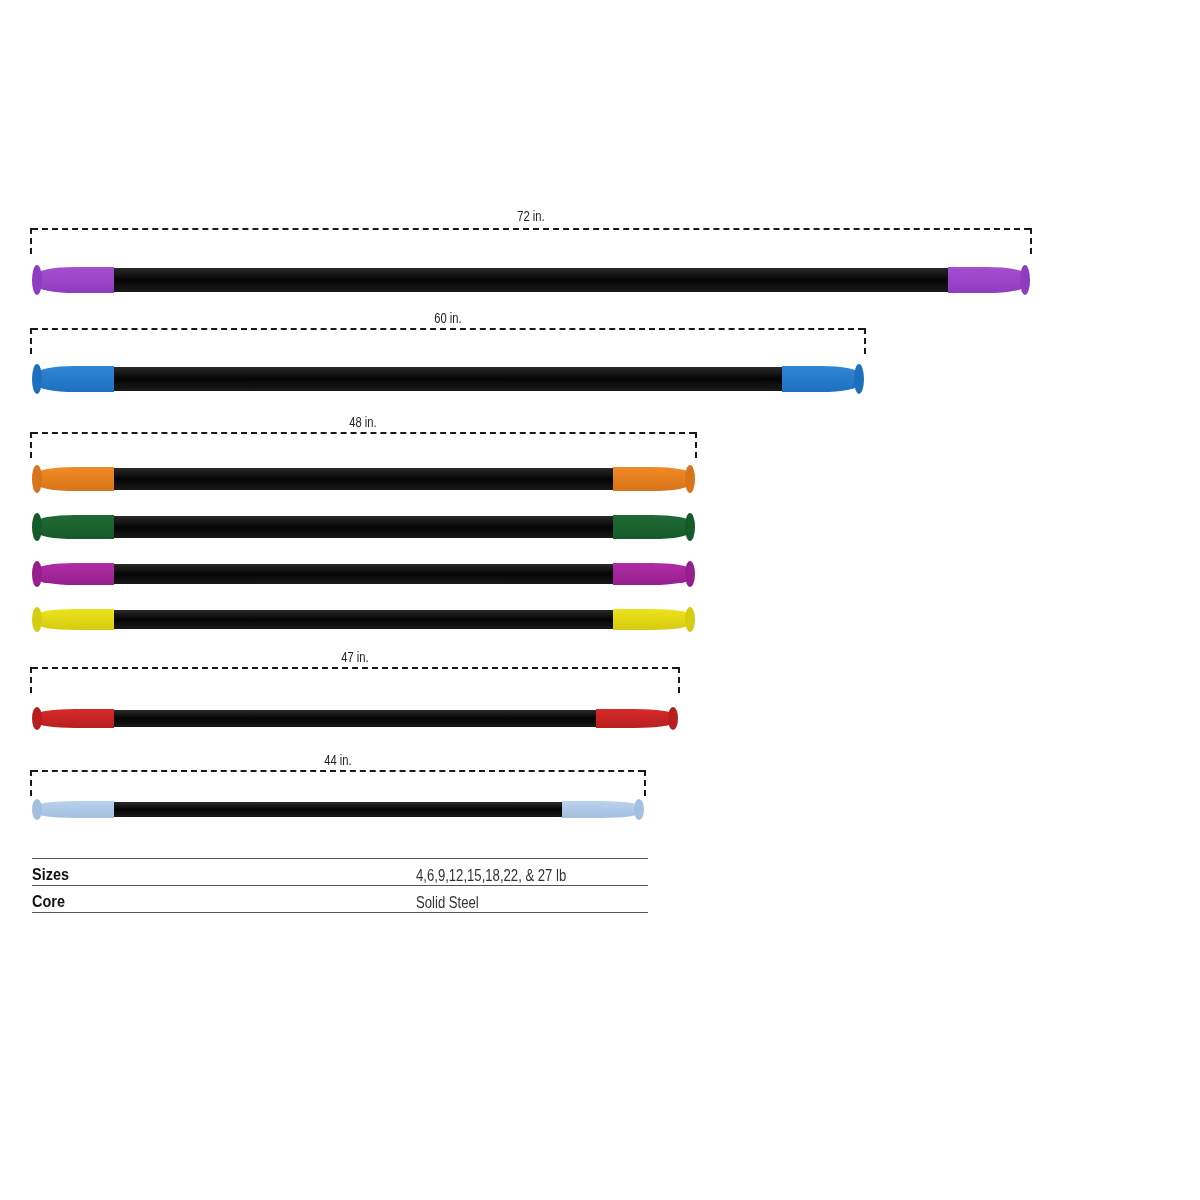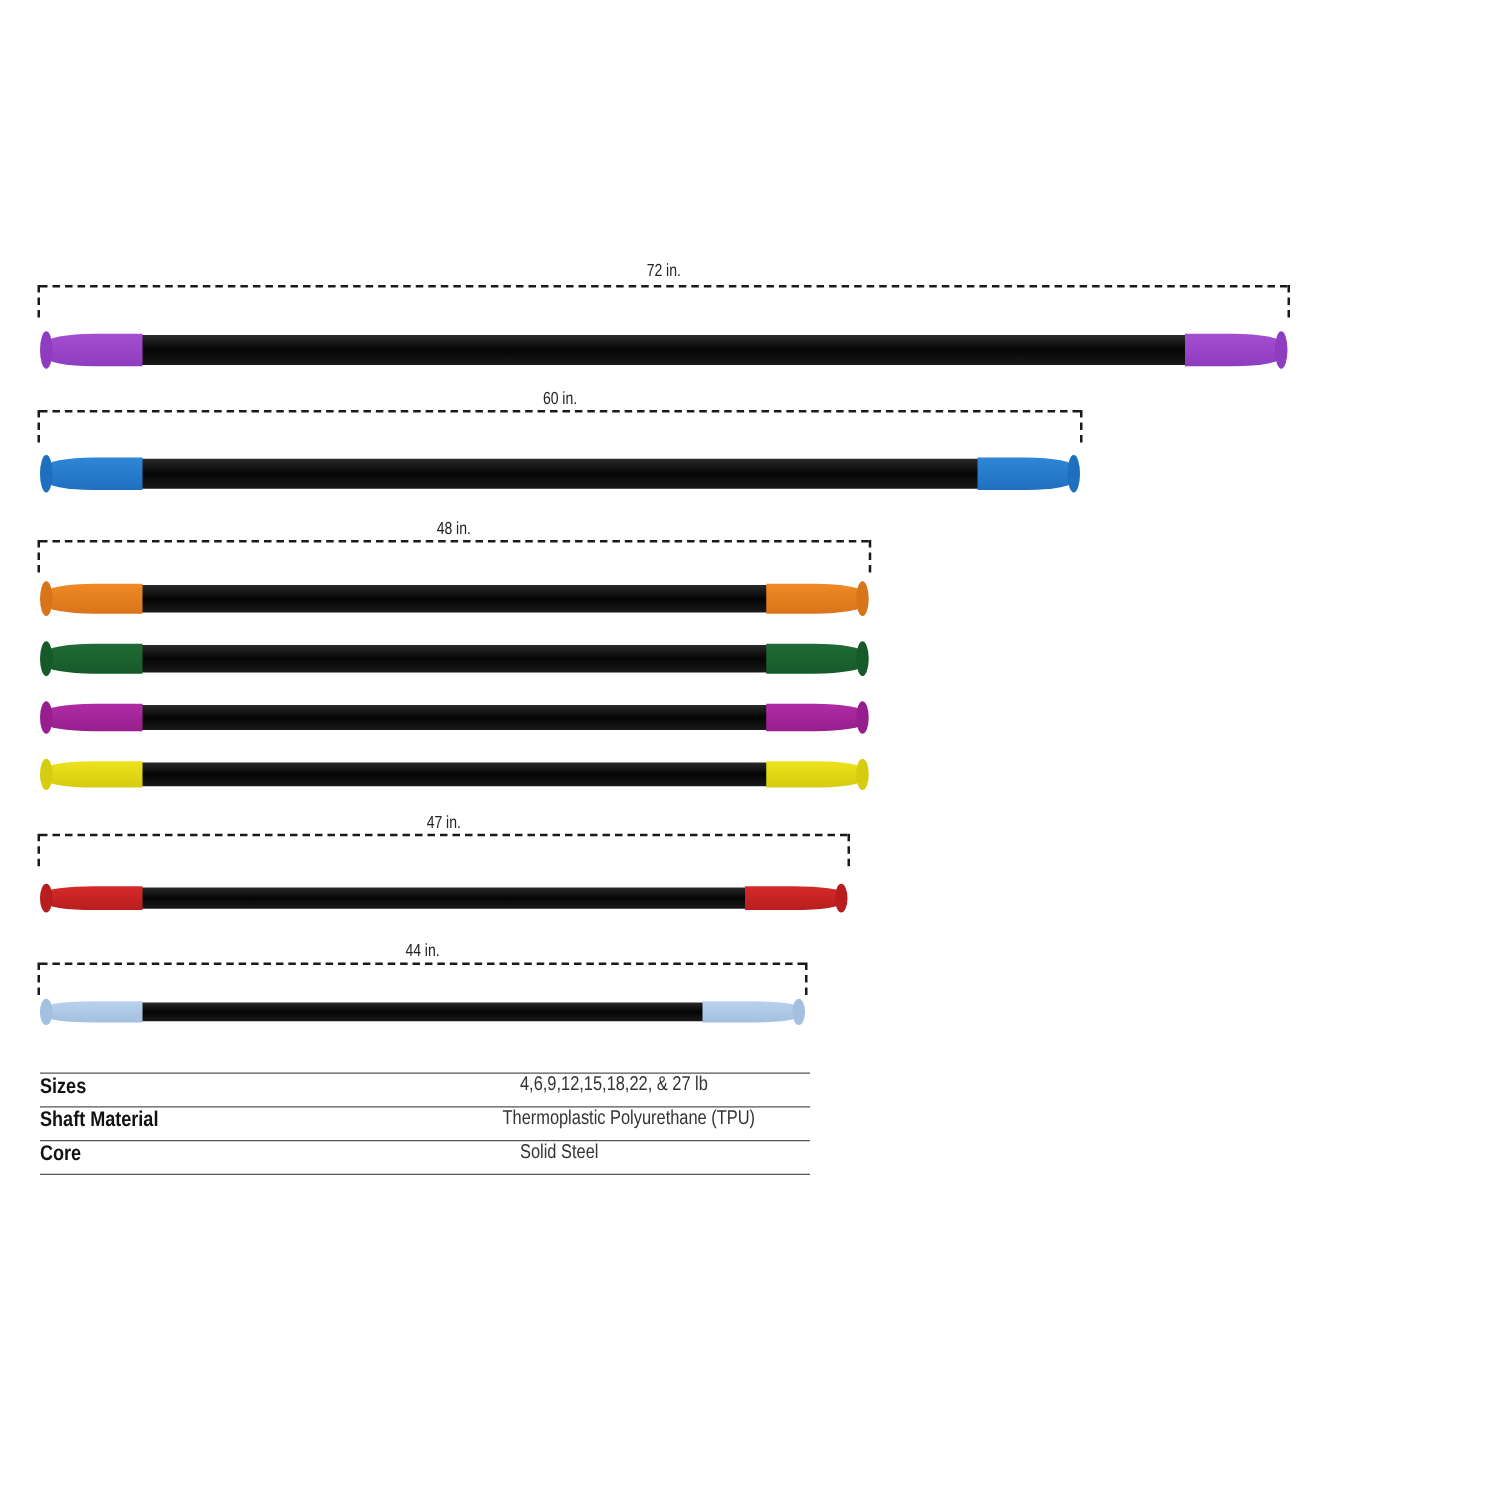--- a/index.html
+++ b/index.html
@@ -12,21 +12,21 @@
   .dim::after { right:-2px; }
   .dim-label { position:absolute; font-family:"Liberation Sans Narrow","Liberation Sans",sans-serif;
          font-size:14px; color:#222; transform:translateX(-50%) scaleX(0.8); white-space:nowrap; }
   .bar { position:absolute; }
   .shaft { position:absolute; top:0; bottom:0; background:linear-gradient(#2a2a2a,#050505 50%,#1a1a1a); }
   .grip { position:absolute; top:-1px; bottom:-1px; }
   .grip.left { border-radius:50% 0 0 50% / 30% 0 0 30%; }
   .grip.right { border-radius:0 50% 50% 0 / 0 30% 30% 0; }
   .cap { position:absolute; border-radius:50%; }
   .specs { position:absolute; left:32px; top:858px; width:616px; }
-  .spec-row { display:flex; border-top:1px solid #555; height:26px; align-items:flex-start; }
+  .spec-row { display:flex; border-top:1px solid #555; height:26px; align-items:flex-end; }
   .spec-row:last-child { border-bottom:1px solid #555; }
   .spec-label { width:384px; font-weight:bold; font-size:17px; transform-origin:left center;
          transform:scaleX(0.85); white-space:nowrap; }
   .spec-value { font-size:16px; color:#333; transform-origin:left center; transform:scaleX(0.82); white-space:nowrap; }
 </style>
 </head>
 <body>
 
 <div class="dim" style="left:32px;top:228px;width:998px;"></div>
 <span class="dim-label" style="left:531px;top:208px;">72 in.</span>
@@ -101,20 +101,16 @@
     <div class="cap" style="right:0;top:-3px;width:10px;height:21px;background:#a3c0e0;"></div>
     </div>
   </div>
 
 <div class="specs">
   <div class="spec-row">
     <span class="spec-label">Sizes</span>
     <span class="spec-value">4,6,9,12,15,18,22, &amp; 27 lb</span>
   </div>
   <div class="spec-row">
-    <span class="spec-label">Shaft Material</span>
-    <span class="spec-value">Thermoplastic Polyurethane (TPU)</span>
-  </div>
-  <div class="spec-row">
     <span class="spec-label">Core</span>
     <span class="spec-value">Solid Steel</span>
   </div>
 </div>
 
 </body></html>

